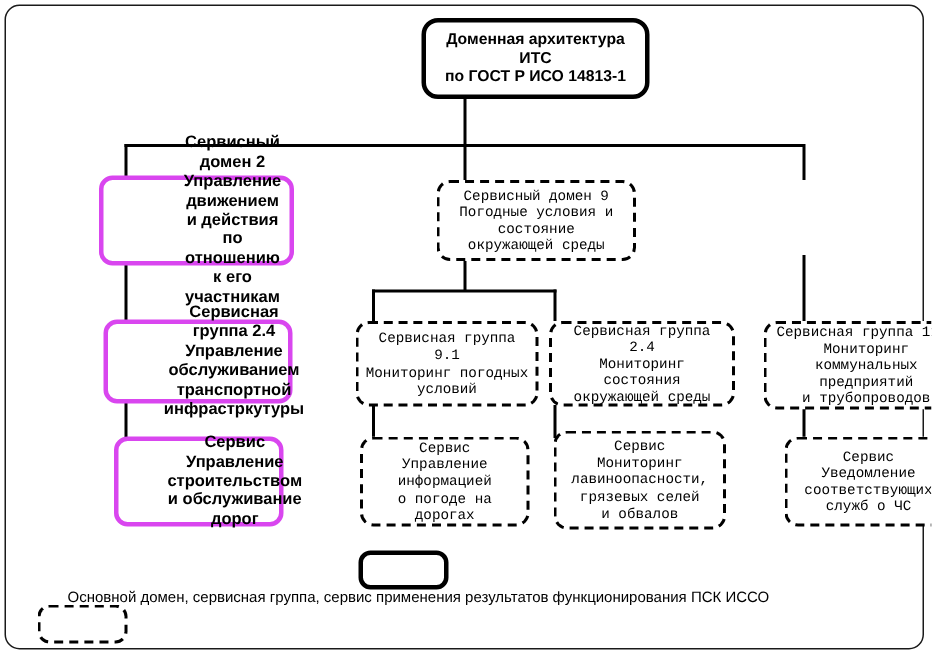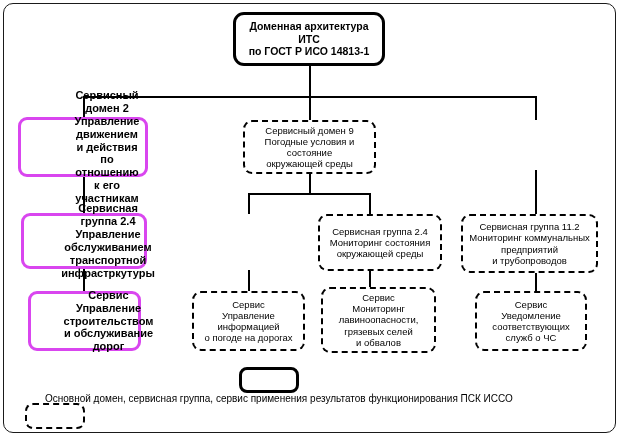--- a/index.html
+++ b/index.html
@@ -43,38 +43,40 @@
     box-sizing: border-box;
     background: #ffffff;
     display: flex;
     align-items: center;
     justify-content: center;
     text-align: center;
     border-radius: 9px;
     z-index: 3;
     color: #000000;
     line-height: 1.18;
+    margin-left: 48px;
   }
   .node .txt {
     display: block;
     white-space: pre-line;
     padding: 0 4px;
   }
   
   .node.solid {
     border: 3px solid #d946ef;
     font-weight: bold;
     font-size: 11px;
     padding-left: 48px;
   }
   
   .node.dashed {
     border: 2px dashed #000000;
     font-weight: normal;
     font-size: 9.5px;
+    font-family: Liberation Mono, monospace;
   }
   .node.root {
     border: 3px solid #000000;
     font-weight: bold;
     font-size: 10.5px;
     border-radius: 11px;
   }
 
   
   .legend-row {
@@ -148,20 +150,25 @@
   </div>
 
 
   <div class="node solid" style="left:21px; top:213px; width:126px; height:56px;">
     <span class="txt">Сервисная группа 2.4
 Управление обслуживанием
 транспортной
 инфрастркутуры</span>
   </div>
 
+  <div class="node dashed" style="left:189px; top:214px; width:122px; height:57px;">
+    <span class="txt">Сервисная группа 9.1
+Мониторинг погодных
+условий</span>
+  </div>
 
   <div class="node dashed" style="left:318px; top:214px; width:124px; height:57px;">
     <span class="txt">Сервисная группа 2.4
 Мониторинг состояния
 окружающей среды</span>
   </div>
 
   <div class="node dashed" style="left:461px; top:214px; width:137px; height:59px;">
     <span class="txt">Сервисная группа 11.2
 Мониторинг коммунальных

